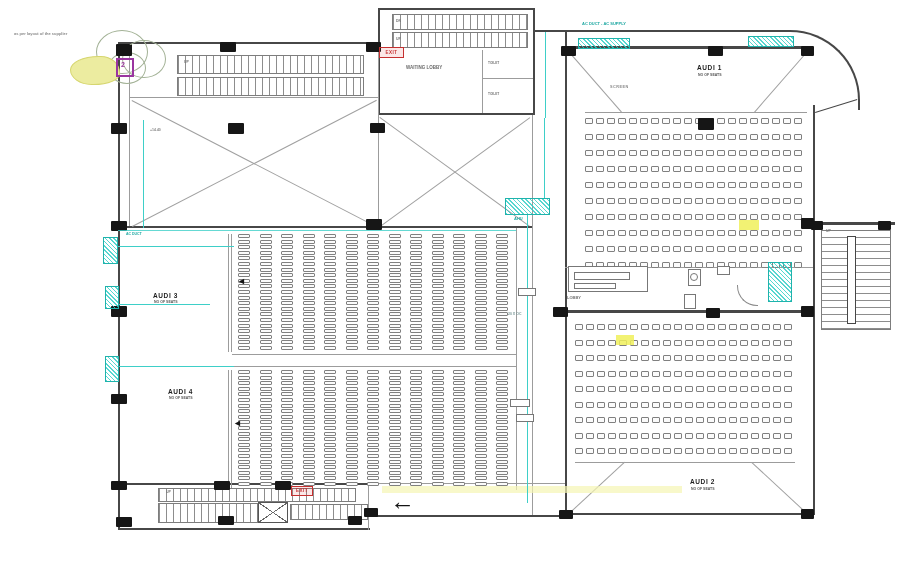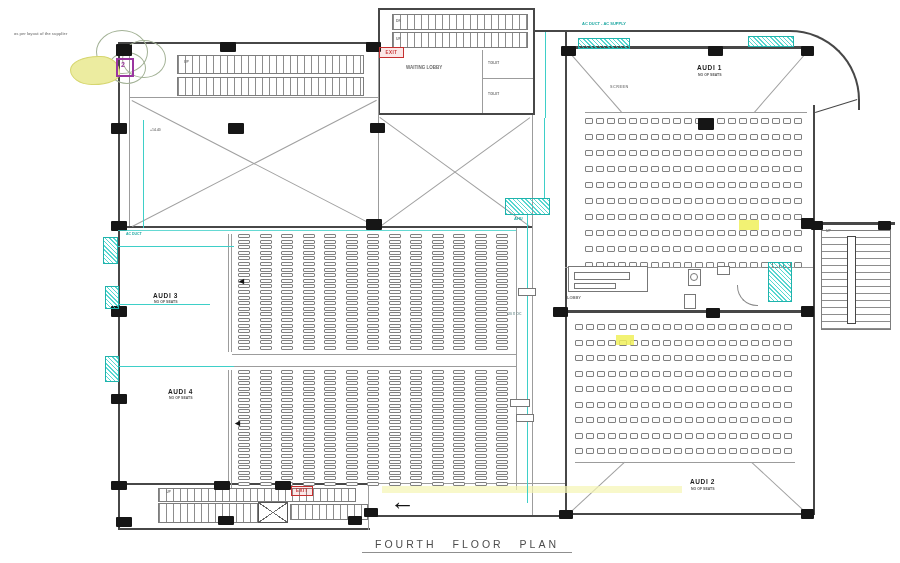--- a/index.html
+++ b/index.html
@@ -1129,14 +1129,13 @@
   <b class="txt" style="left:582px;top:21px;font-size:4px;color:#1fa8a2">AC DUCT - AC SUPPLY</b>
   <b class="txt" style="left:126px;top:232px;font-size:3.5px;color:#1fa8a2">AC DUCT</b>
   <b class="txt" style="left:514px;top:216px;font-size:4px;color:#1fa8a2">AHU</b>
   <b class="txt" style="left:508px;top:312px;font-size:3.5px;color:#7d9a9a">20 X OC</b>
   <b class="txt" style="left:184px;top:60px;font-size:3.5px;color:#777">UP</b>
   <b class="txt" style="left:396px;top:19px;font-size:3.5px;color:#777">DN</b>
   <b class="txt" style="left:396px;top:37px;font-size:3.5px;color:#777">UP</b>
   <b class="txt" style="left:826px;top:229px;font-size:3.5px;color:#777">UP</b>
   <b class="txt" style="left:166px;top:490px;font-size:3.5px;color:#777">UP</b>
 
-  <div id="title">FOURTH FLOOR PLAN</div>
 </div>
 
 </body></html>

